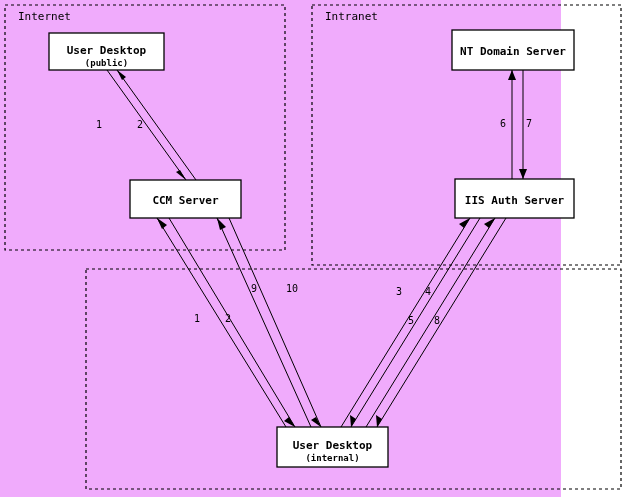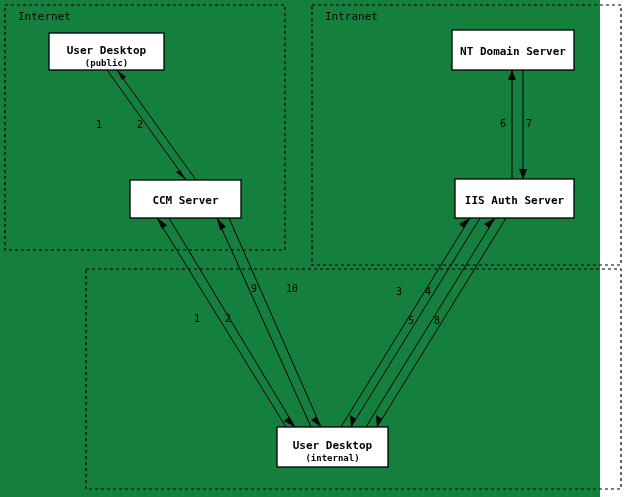--- a/index.html
+++ b/index.html
@@ -10,22 +10,21 @@
   body {
     width: 627px;
     height: 497px;
     font-family: "DejaVu Sans Mono", monospace;
     overflow: hidden;
   }
   #diagram-root {
     position: relative;
     width: 561px;
     height: 497px;
-    background: #15803d;
-    padding-left: 39px;
+    background: #f0abfc;
   }
   svg#diagram-svg {
     position: absolute;
     top: 0;
     left: 0;
     width: 627px;
     height: 497px;
   }
   .zone-rect {
     fill: none;

